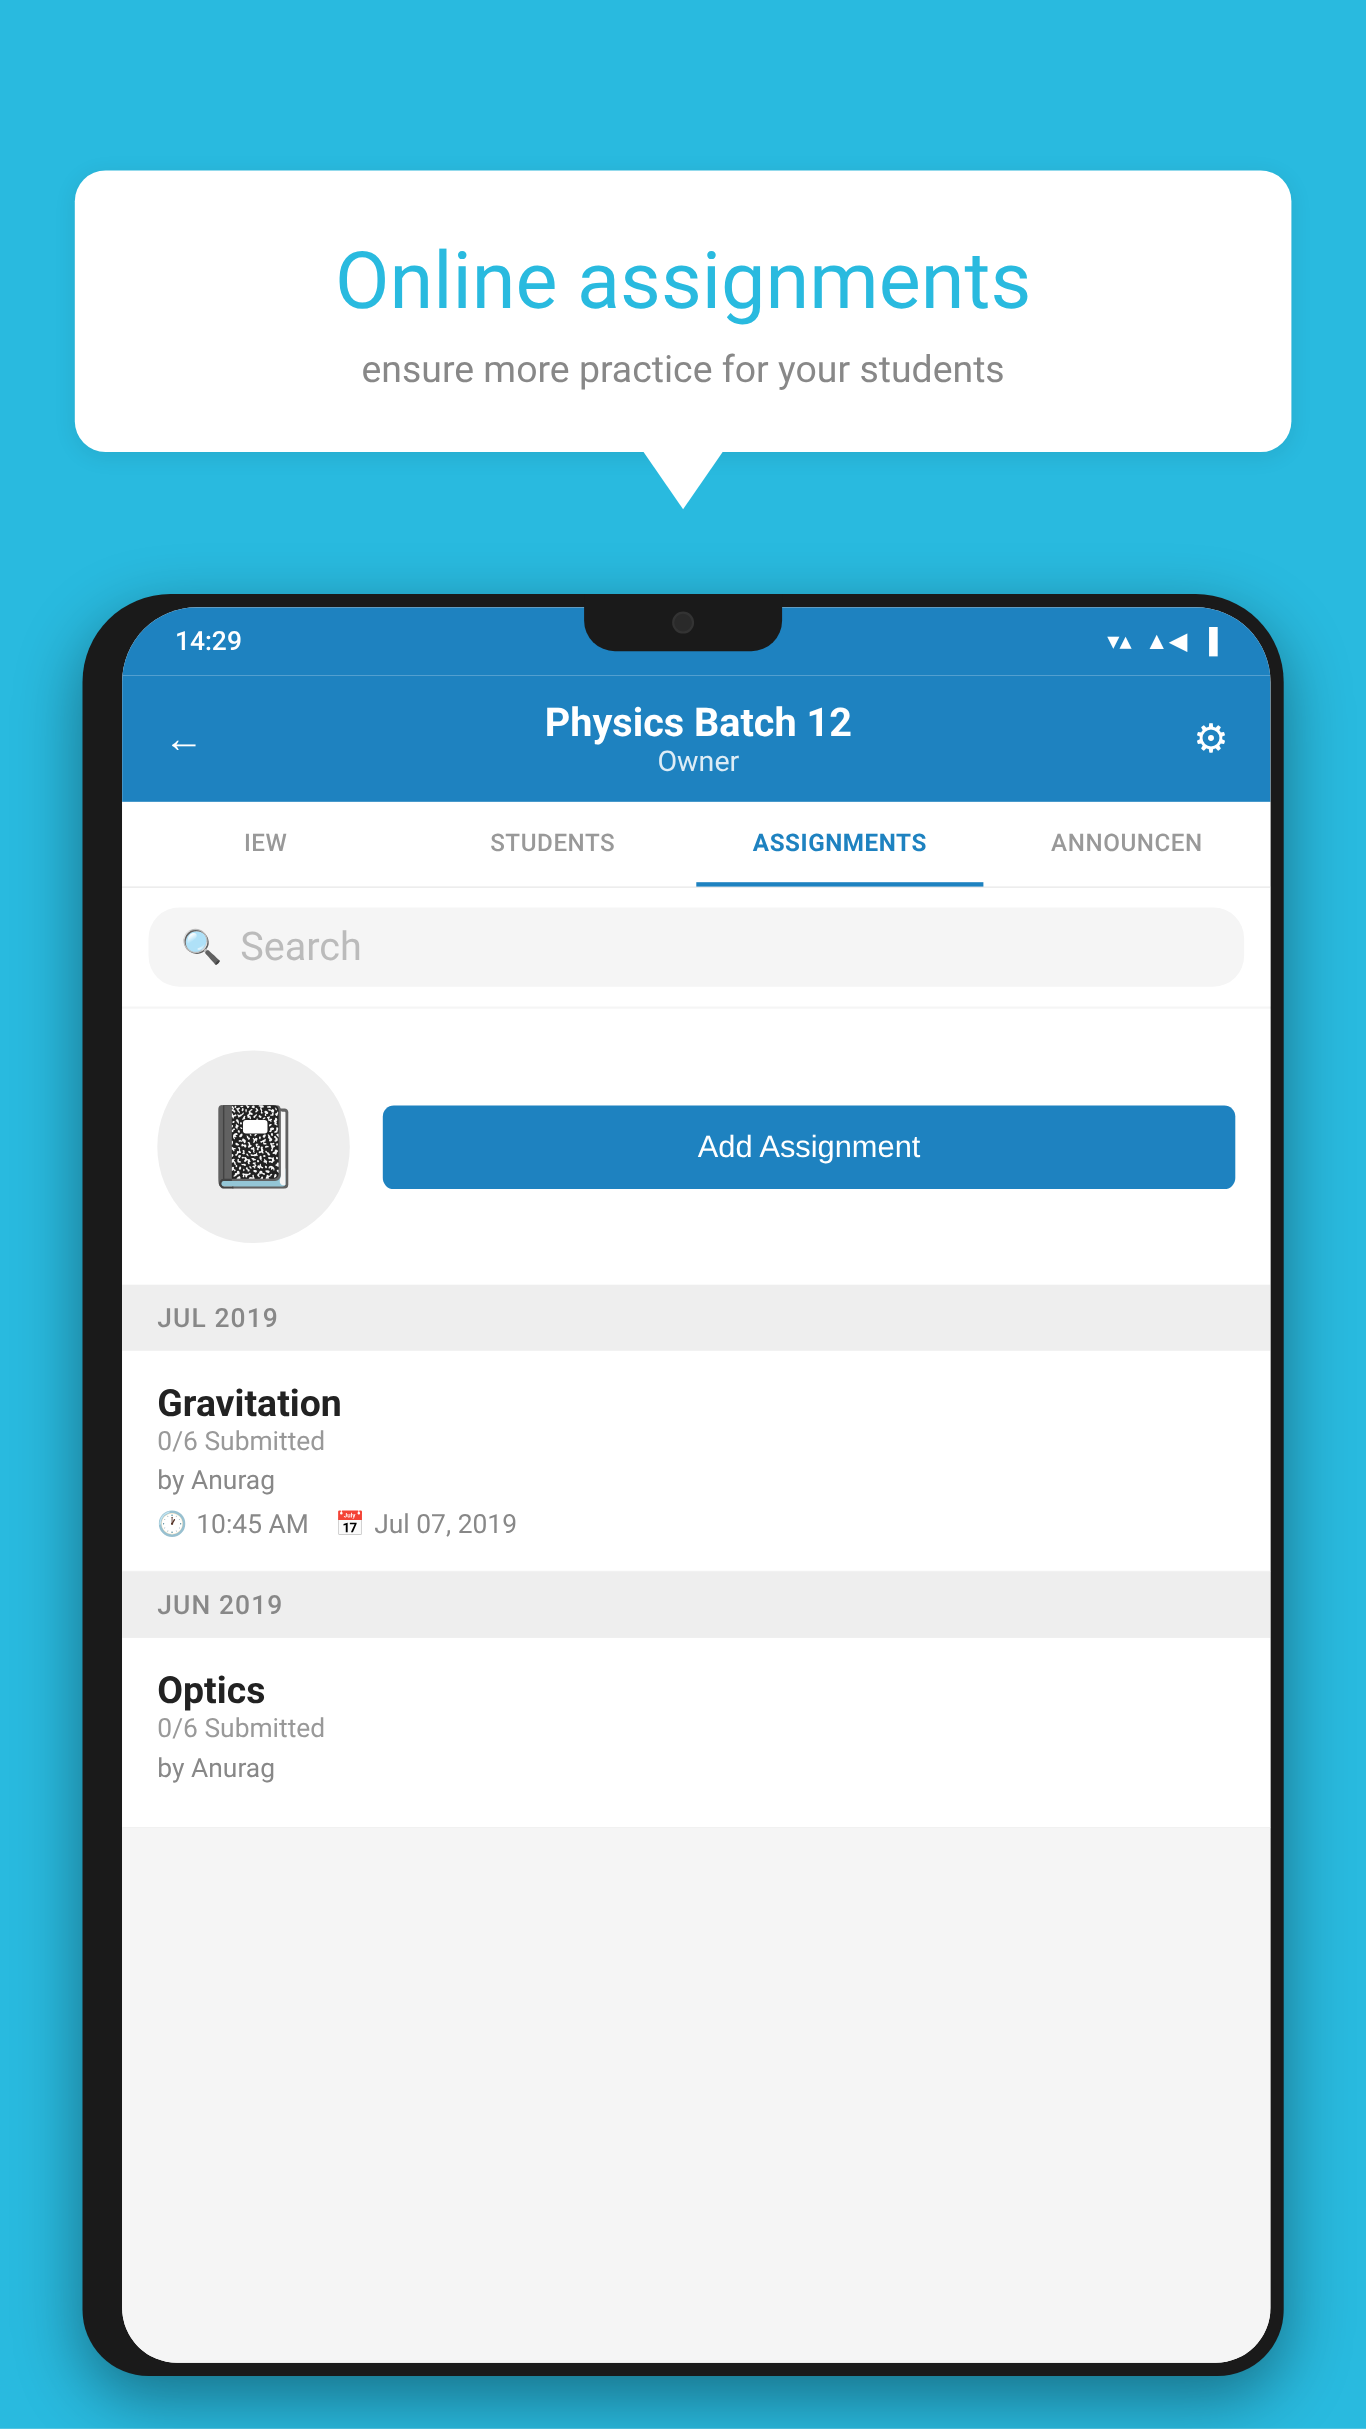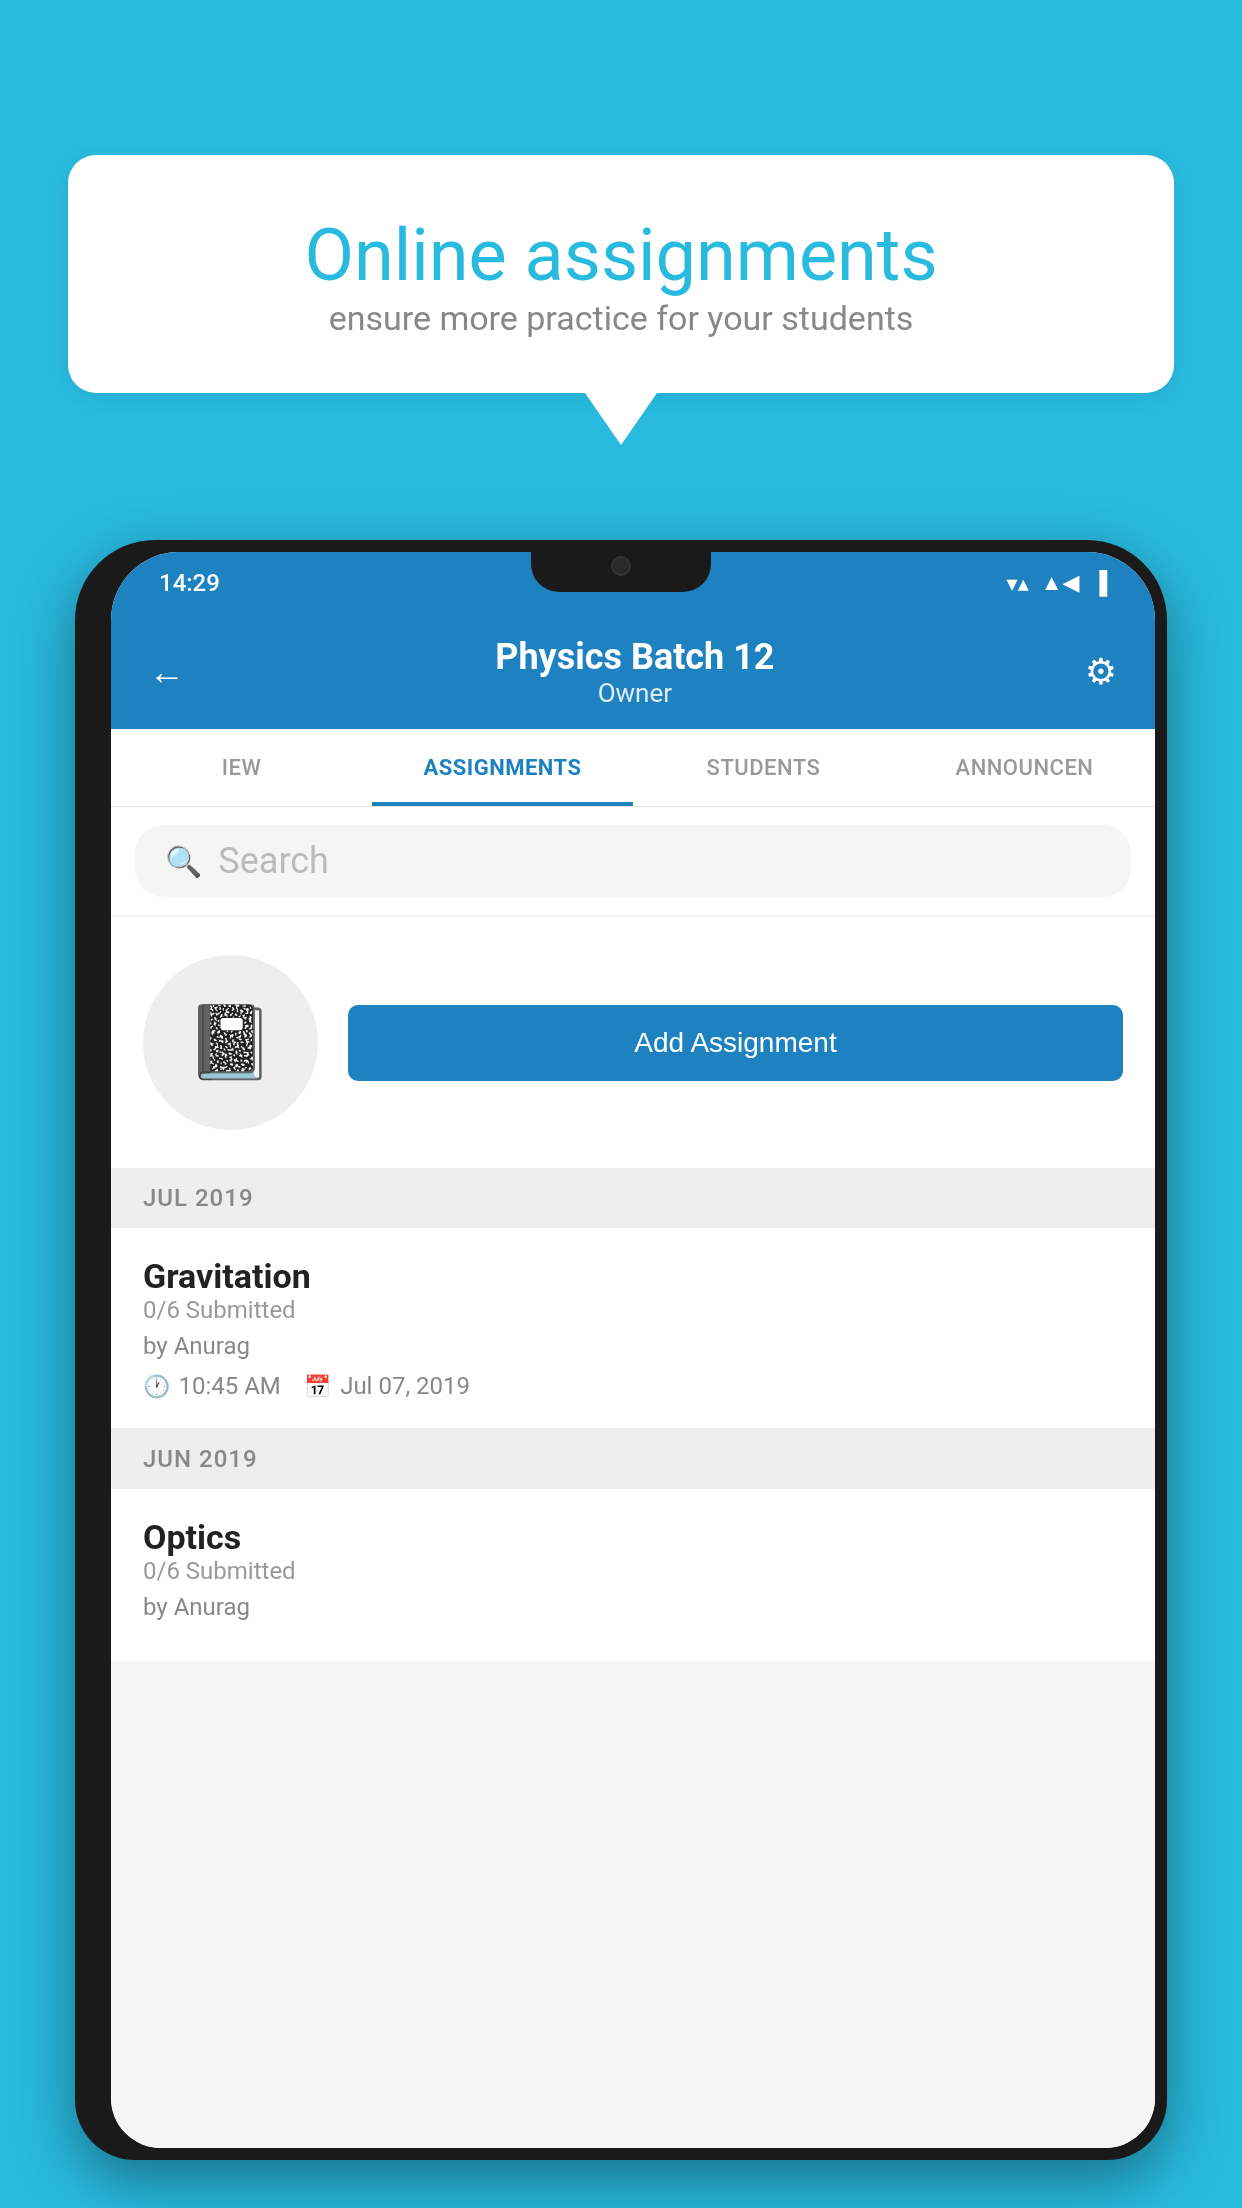--- a/index.html
+++ b/index.html
@@ -41,20 +41,21 @@
       border-right: 38px solid transparent;
       border-top: 55px solid white;
     }
 
     .bubble-title {
       color: #29BADF;
       font-size: 72px;
       font-weight: 400;
       text-align: center;
       line-height: 1.15;
+      margin-bottom: 18px;
     }
 
     .bubble-subtitle {
       color: #888;
       font-size: 34px;
       text-align: center;
       font-weight: 400;
     }
 
     
@@ -391,25 +392,25 @@
             <div class="header-title">Physics Batch 12</div>
             <div class="header-subtitle">Owner</div>
           </div>
           <span class="settings-icon">⚙</span>
         </div>
 
         <div class="tab-bar">
           <div class="tab-item">
             <span>IEW</span>
           </div>
+          <div class="tab-item">
+            <span>STUDENTS</span>
+          </div>
           <div class="tab-item active">
             <span>ASSIGNMENTS</span>
-          </div>
-          <div class="tab-item">
-            <span>STUDENTS</span>
           </div>
           <div class="tab-item">
             <span>ANNOUNCEN</span>
           </div>
         </div>
 
         <div class="screen-content">
 
           <div class="search-container">
             <div class="search-bar">

